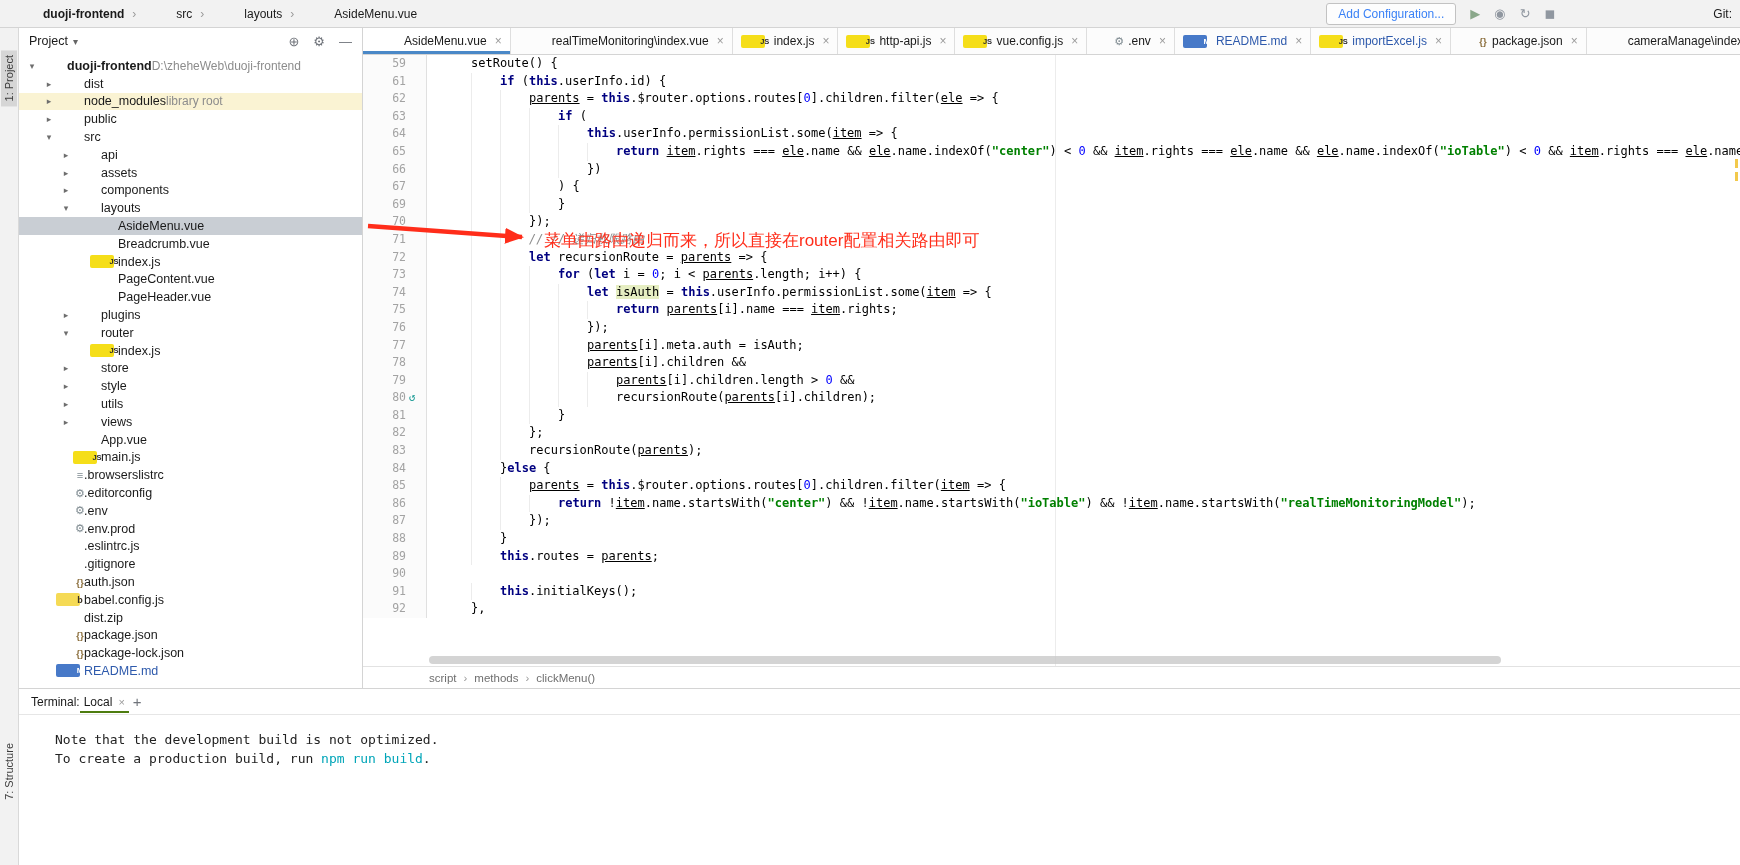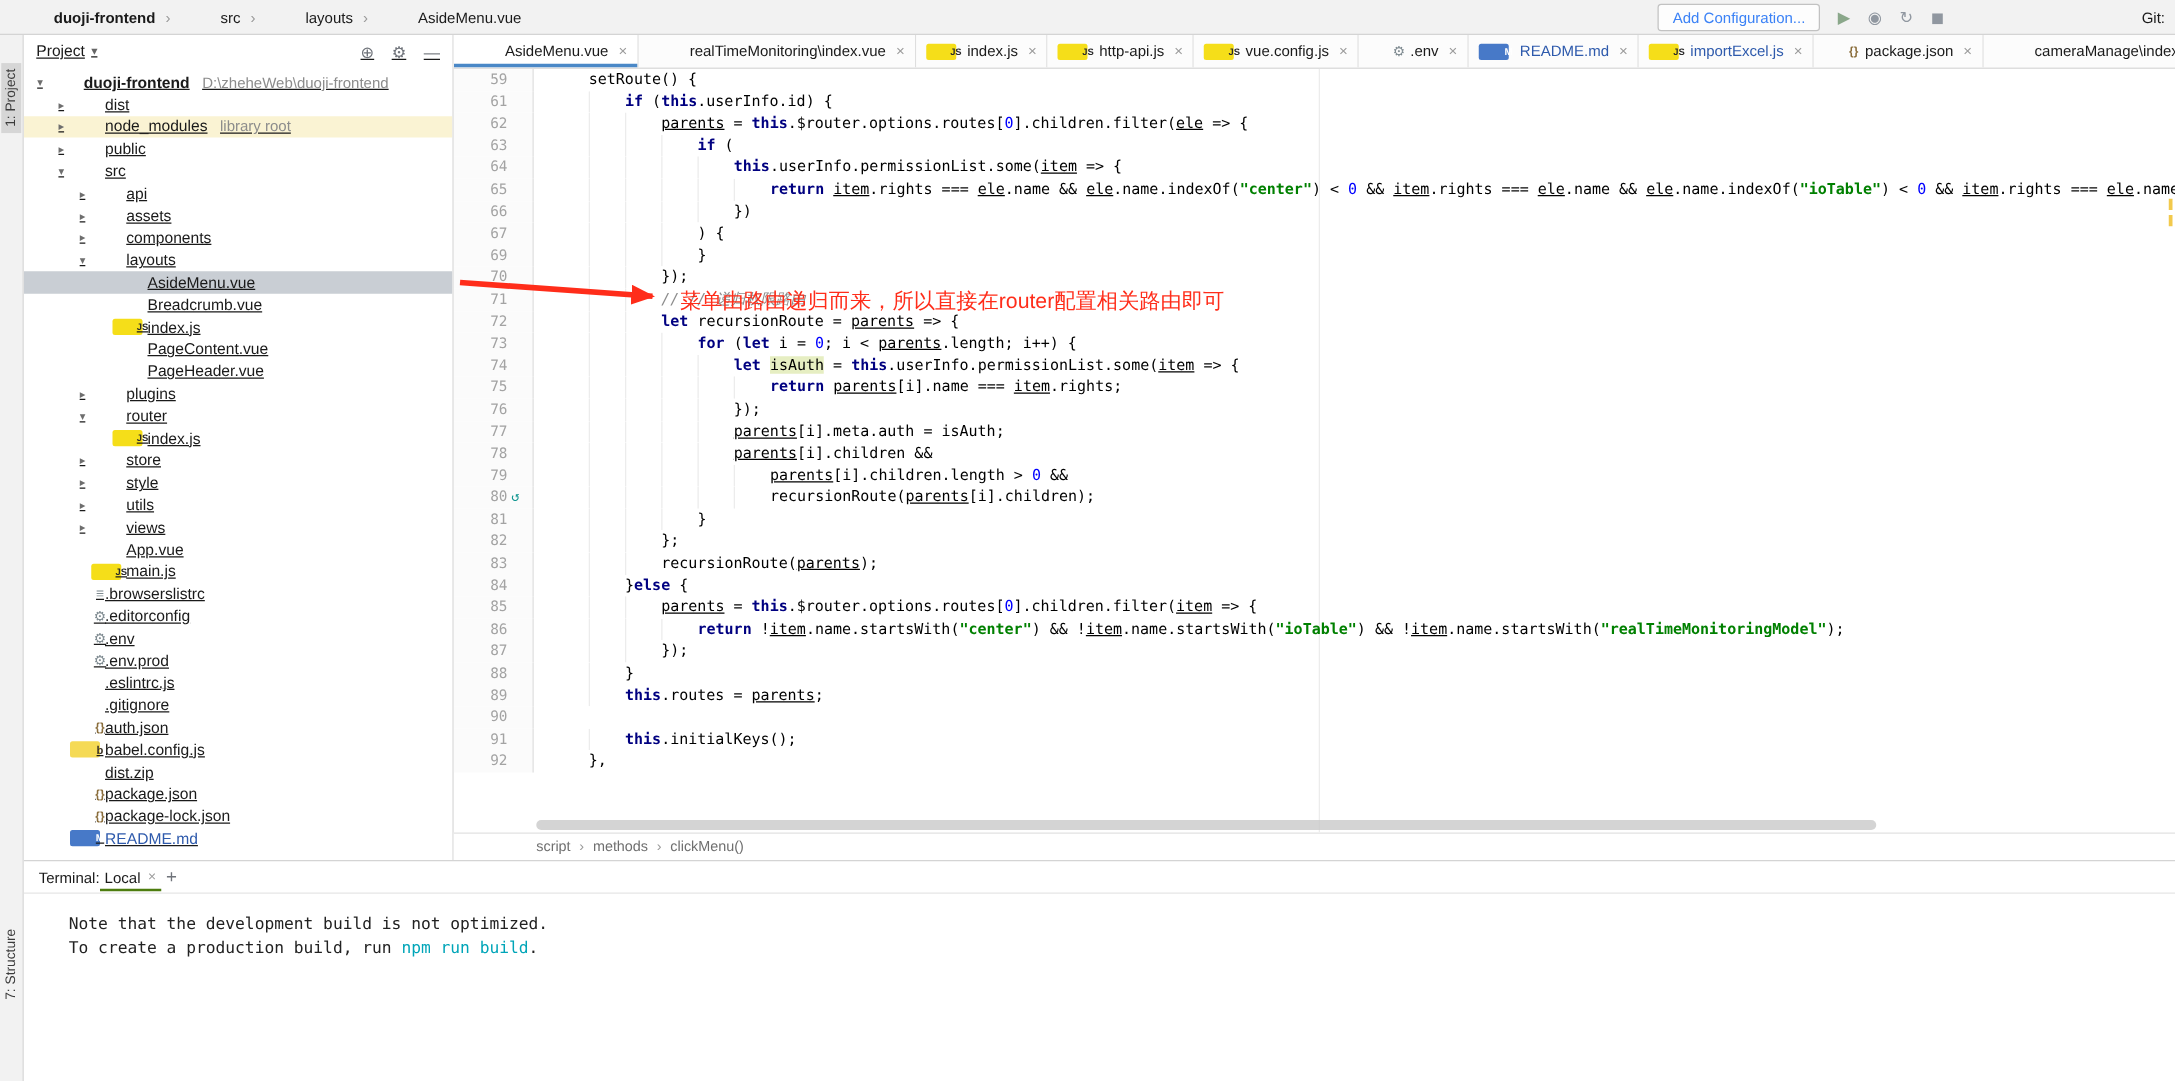--- a/index.html
+++ b/index.html
@@ -23,32 +23,32 @@
   
   .body-row { display:flex; height:837px; }
   .stripe { width:19px; background:#f2f2f2; border-right:1px solid #d9d9d9; position:relative; flex:none; }
   .stripe-item { writing-mode:vertical-rl; transform:rotate(180deg); font-size:11px; color:#3c3c3c; padding:5px 2px; white-space:nowrap; }
   .sp-top { position:absolute; top:22px; left:1px; background:#d6d6d6; }
   .sp-bottom { position:absolute; bottom:60px; left:1px; }
   .content-col { flex:1; display:flex; flex-direction:column; min-width:0; }
   .upper { height:660px; display:flex; min-height:0; }
 
   
-  .project-panel { width:344px; flex:none; background:#fff; border-right:1px solid #d4d4d4; display:flex; flex-direction:column; overflow:hidden;text-decoration:underline; }
+  .project-panel { width:344px; flex:none; background:#fff; border-right:1px solid #d4d4d4; display:flex; flex-direction:column; overflow:hidden; }
   .pp-header { height:26px; flex:none; display:flex; align-items:center; padding:0 10px; gap:5px; }
   .pp-title { font-size:12.5px; }
   .pp-caret { color:#666; font-size:10px; }
   .pp-icons { margin-left:auto; display:flex; gap:14px; color:#6f737a; font-size:13px; }
   .tree { flex:1; overflow:hidden; padding-top:3px; }
   .tree-row { height:17.8px; display:flex; align-items:center; white-space:nowrap; cursor:default; }
   .tree-row.selected { background:#c9ced4; }
   .tr-chev { width:14px; flex:none; text-align:center; color:#6e6e6e; font-size:9px; }
   .tr-label { font-size:12.5px; color:#1a1a1a; }
   .tr-label.bold { font-weight:bold; }
-  .tr-extra { color:#8c8c8c; margin-left:10px; font-size:12px; }
+  .tr-extra { color:#8c8c8c; margin-left:0; font-size:12px; }
 
   
   .fi { width:17px; height:15px; flex:none; display:inline-flex; align-items:center; justify-content:center; margin-right:4px; font-family:"Liberation Sans",sans-serif;padding-left:24px; }
   .fi-js, .fi-md, .fi-babel { width:14px; height:13px; border-radius:2px; font-size:7.5px; font-weight:bold; }
   .fi-js { background:#f5de19; color:#2b2b2b; }
   .fi-md { background:#4779c8; color:#fff; font-size:8px; }
   .fi-babel { background:#f5da55; color:#3a3226; font-size:9px; }
   .fi-json { color:#8a6d3b; font-weight:bold; font-size:9.5px; }
   .fi-gear, .fi-text { color:#7f8b91; font-size:11px; }
 

